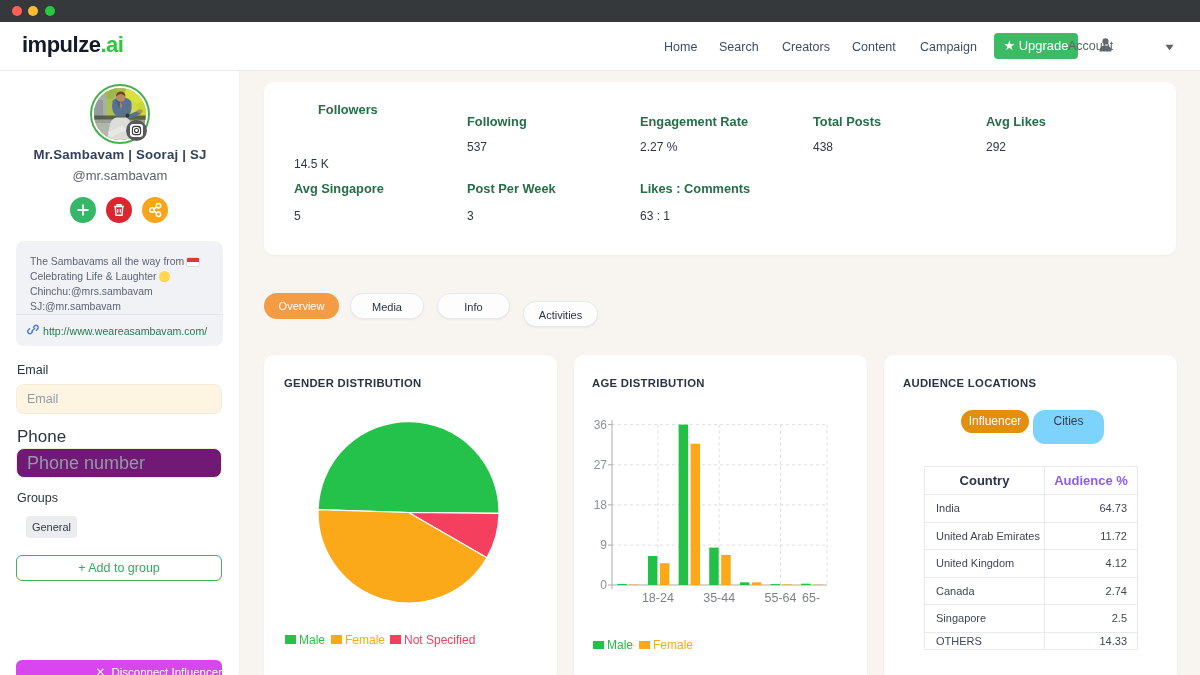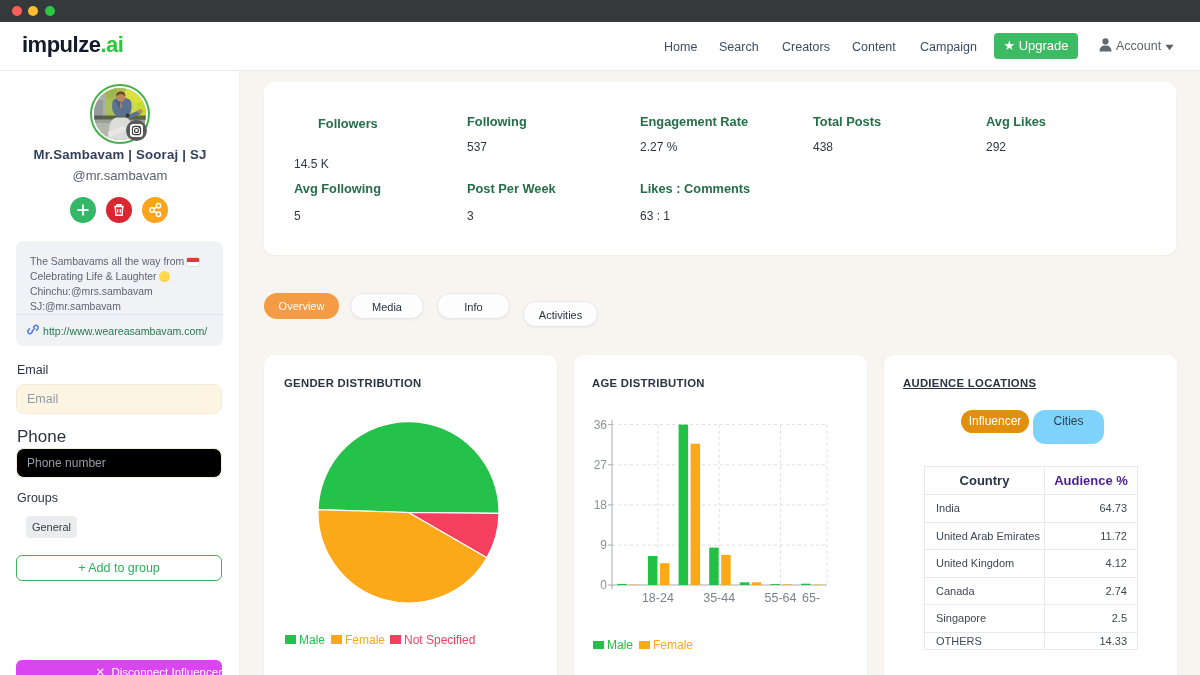--- a/index.html
+++ b/index.html
@@ -10,21 +10,21 @@
   
   .titlebar { position:absolute; left:0; top:0; width:1200px; height:22px; background:#35393c; }
   .dot { position:absolute; top:6px; width:10px; height:10px; border-radius:50%; }
 
   
   .navbar { position:absolute; left:0; top:22px; width:1200px; height:49px; background:#fff; border-bottom:1px solid #ebebf0; }
   .logo { position:absolute; left:22px; top:10px; font-size:22px; font-weight:800; color:#131b2a; letter-spacing:-0.5px; }
   .logo span { color:#2fc63c; }
   .navlink { position:absolute; top:18px; font-size:12.5px; color:#3e4d66; }
   .upbtn { position:absolute; left:994px; top:11px; width:84px; height:26px; background:#3cba64; border-radius:4px; color:#fff; font-size:13px; text-align:center; line-height:26px; }
-  .account { position:absolute; left:1116px; top:17px; font-size:12.5px; color:#5f6368; }
+  .account { position:absolute; left:1068px; top:17px; font-size:12.5px; color:#5f6368; }
 
   
   .sidebar { position:absolute; left:0; top:71px; width:240px; height:604px; background:#fff; border-right:1px solid #efeff2; }
 
   
   .card { position:absolute; background:#fff; border-radius:10px; box-shadow:0 1px 3px rgba(0,0,0,0.04); }
   .ctitle { position:absolute; font-size:11.3px; font-weight:700; color:#2a3443; letter-spacing:0.3px; }
 
   .statlabel { position:absolute; font-size:12.8px; font-weight:700; color:#256e48; }
   .statval { position:absolute; font-size:12px; color:#2e3847; }
@@ -139,38 +139,38 @@
       <path d="M5 7 L7.8 4.2"></path>
       <path d="M6.5 3.2 L7.6 2.1 A2.1 2.1 0 0 1 10.6 5.1 L9.5 6.2"></path>
       <path d="M5.5 9.5 L4.4 10.6 A2.1 2.1 0 0 1 1.4 7.6 L2.5 6.5" transform="translate(0,-1.7)"></path>
     </g>
   </svg>
   <div class="abs" style="left:43px; top:325px; font-size:10.6px; color:#277950;">http://www.weareasambavam.com/</div>
 
   <div class="abs" style="left:17px; top:363px; font-size:12.5px; color:#2b3442;">Email</div>
   <div class="abs" style="left:16px; top:384px; width:206px; height:30px; background:#fdf5e2; border:1px solid #f3ecd8; border-radius:8px; font-size:12.5px; color:#949aa8; line-height:28px; padding-left:10px;">Email</div>
   <div class="abs" style="left:17px; top:427px; font-size:17px; color:#2b3442;">Phone</div>
-  <div class="abs" style="left:16px; top:448px; width:206px; height:30px; background:#000000; border:1px solid #f3ecd8; border-radius:8px; font-size:12px; color:#949aa8; line-height:28px; padding-left:10px;">Phone number</div>
+  <div class="abs" style="left:16px; top:448px; width:206px; height:30px; background:#701a75; border:1px solid #f3ecd8; border-radius:8px; font-size:18px; color:#949aa8; line-height:28px; padding-left:10px;">Phone number</div>
   <div class="abs" style="left:17px; top:491px; font-size:12.5px; color:#2b3442;">Groups</div>
   <div class="abs" style="left:26px; top:516px; width:51px; height:22px; background:#eaecef; border-radius:4px; font-size:11px; color:#333b48; text-align:center; line-height:22px;">General</div>
   <div class="abs" style="left:16px; top:555px; width:206px; height:26px; border:1px solid #42b15e; border-radius:6px; font-size:12.5px; color:#2baf5a; text-align:center; line-height:24px; background:#fff;">+ Add to group</div>
   <div class="abs" style="left:16px; top:660px; width:206px; height:25px; background:#d946ef; border-radius:6px; font-size:11.5px; color:#fff; text-align:right; line-height:25px;">✕&nbsp; Disconnect Influencer</div>
 
   <div class="card" style="left:264px; top:82px; width:912px; height:173px;"></div>
-  <div class="statlabel" style="left:294px; top:116px;padding-left:24px;">Followers</div>
+  <div class="statlabel" style="left:294px; top:102px;padding-left:24px;">Followers</div>
   <div class="statval" style="left:294px; top:157px;">14.5 K</div>
   <div class="statlabel" style="left:467px; top:114px;">Following</div>
   <div class="statval" style="left:467px; top:140px;">537</div>
   <div class="statlabel" style="left:640px; top:114px;">Engagement Rate</div>
   <div class="statval" style="left:640px; top:140px;">2.27 %</div>
   <div class="statlabel" style="left:813px; top:114px;">Total Posts</div>
   <div class="statval" style="left:813px; top:140px;">438</div>
   <div class="statlabel" style="left:986px; top:114px;">Avg Likes</div>
   <div class="statval" style="left:986px; top:140px;">292</div>
-  <div class="statlabel" style="left:294px; top:181px;">Avg Following</div>
+  <div class="statlabel" style="left:294px; top:181px;">Avg Singapore</div>
   <div class="statval" style="left:294px; top:209px;">5</div>
   <div class="statlabel" style="left:467px; top:181px;">Post Per Week</div>
   <div class="statval" style="left:467px; top:209px;">3</div>
   <div class="statlabel" style="left:640px; top:181px;">Likes : Comments</div>
   <div class="statval" style="left:640px; top:209px;">63 : 1</div>
 
   <div class="tab on" style="left:264px; width:75px;">Overview</div>
   <div class="tab off" style="left:350px; width:74px;">Media</div>
   <div class="tab off" style="left:437px; width:73px;">Info</div>
   <div class="tab off" style="left:523px; width:75px;margin-top:8px;">Activities</div>
@@ -232,28 +232,28 @@
       <text x="133.2" y="190">35-44</text>
       <text x="194.5" y="190">55-64</text>
       <text x="225.1" y="190">65-</text>
     </g>
   </svg>
   <div class="abs" style="left:593px; top:641px; width:11px; height:8px; background:#22c045;"></div>
   <div class="abs" style="left:607px; top:638px; font-size:12px; color:#22c045;">Male</div>
   <div class="abs" style="left:639px; top:641px; width:11px; height:8px; background:#fba919;"></div>
   <div class="abs" style="left:653px; top:638px; font-size:12px; color:#fba919;">Female</div>
 
-  <div class="ctitle" style="left:903px; top:377px;text-decoration:underline;">AUDIENCE LOCATIONS</div>
+  <div class="ctitle" style="left:903px; top:377px;">AUDIENCE LOCATIONS</div>
   <div class="abs" style="left:961px; top:410px; width:68px; height:23px; background:#e28f0e; border-radius:12px; color:#fff; font-size:12px; text-align:center; line-height:23px;">Influencer</div>
   <div class="abs" style="left:1033px; top:410px; width:71px; height:34px; background:#7dd3fc; border-radius:12px; color:#333d4b; font-size:12px; text-align:center; line-height:23px;">Cities</div>
   <table style="position:absolute; left:924px; top:466px; width:214px; border-collapse:collapse; font-size:11px; color:#3f4754; white-space:nowrap; table-layout:fixed;">
     <tbody>
       <tr style="height:28px;">
         <th style="border:1px solid #e7e9ec; font-size:13px; color:#26334a; width:120px;">Country</th>
-        <th style="border:1px solid #e7e9ec; font-size:13px; color:#4c1d95;">Audience %</th>
+        <th style="border:1px solid #e7e9ec; font-size:13px; color:#8b5cf6;">Audience %</th>
       </tr>
     <tr style="height:27.5px;">
         <td style="border:1px solid #e7e9ec; padding-left:11px;">India</td>
         <td style="border:1px solid #e7e9ec; text-align:right; padding-right:10px;">64.73</td>
       </tr>
     <tr style="height:27.5px;">
         <td style="border:1px solid #e7e9ec; padding-left:11px;">United Arab Emirates</td>
         <td style="border:1px solid #e7e9ec; text-align:right; padding-right:10px;">11.72</td>
       </tr>
     <tr style="height:27.5px;">

